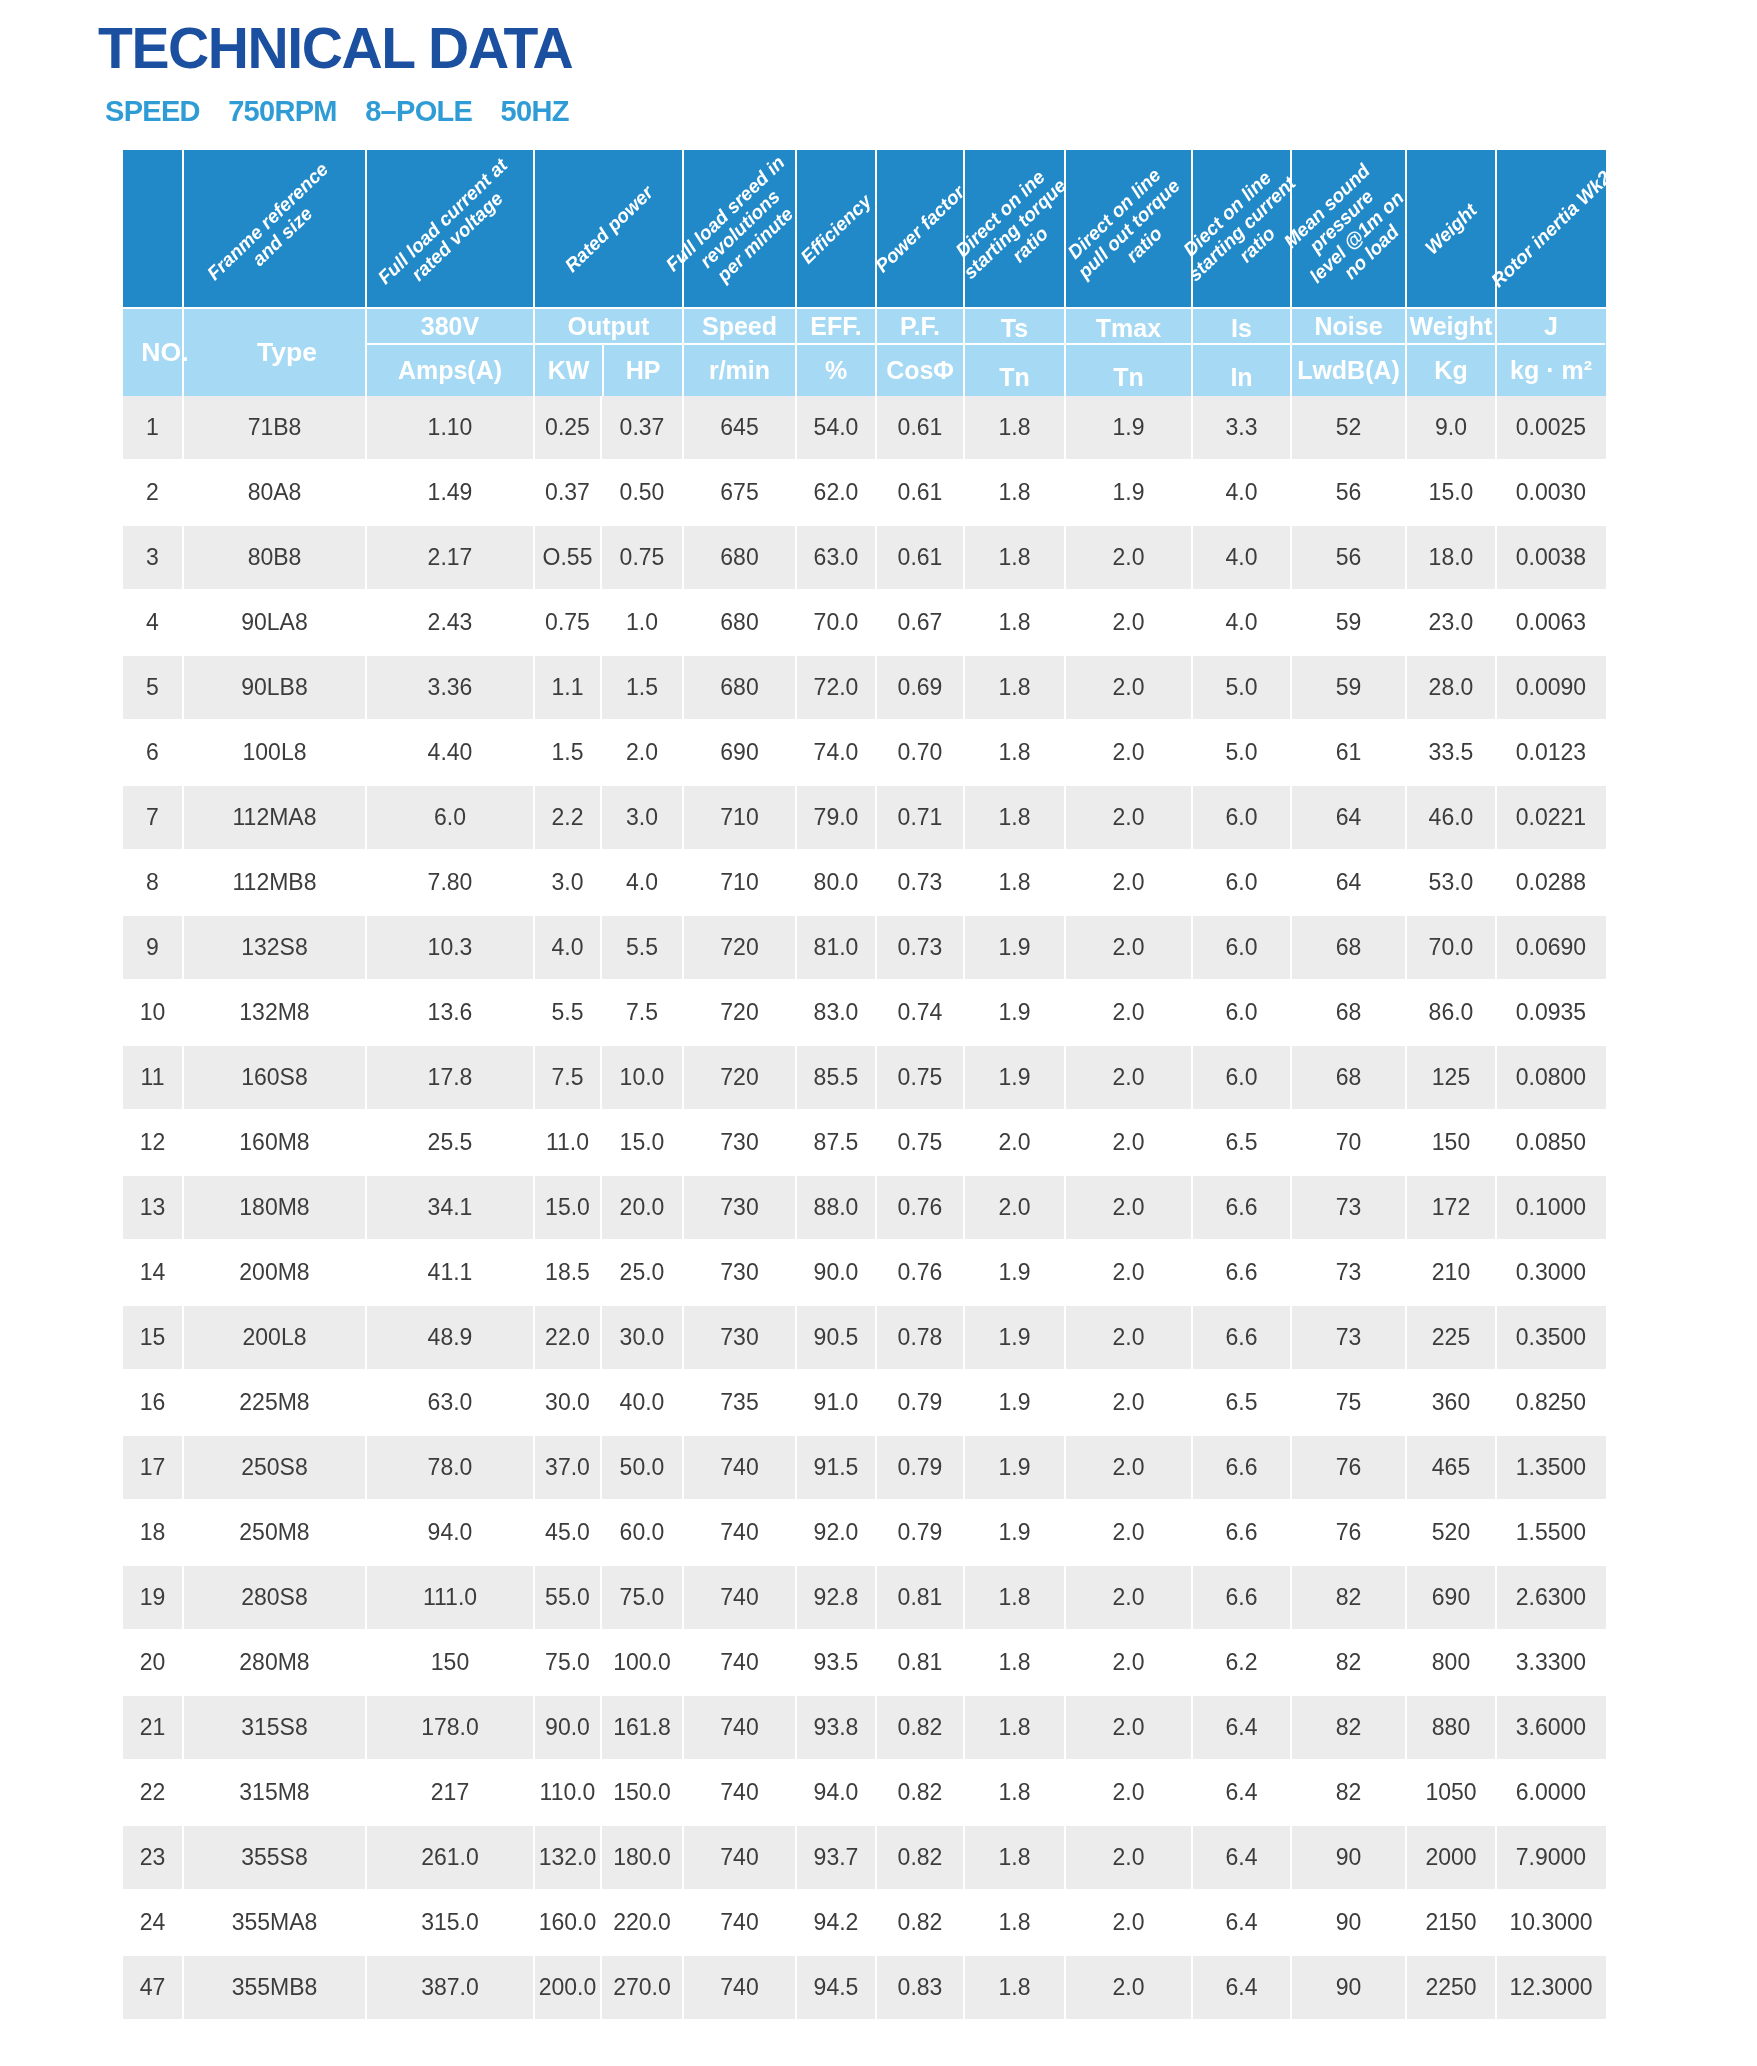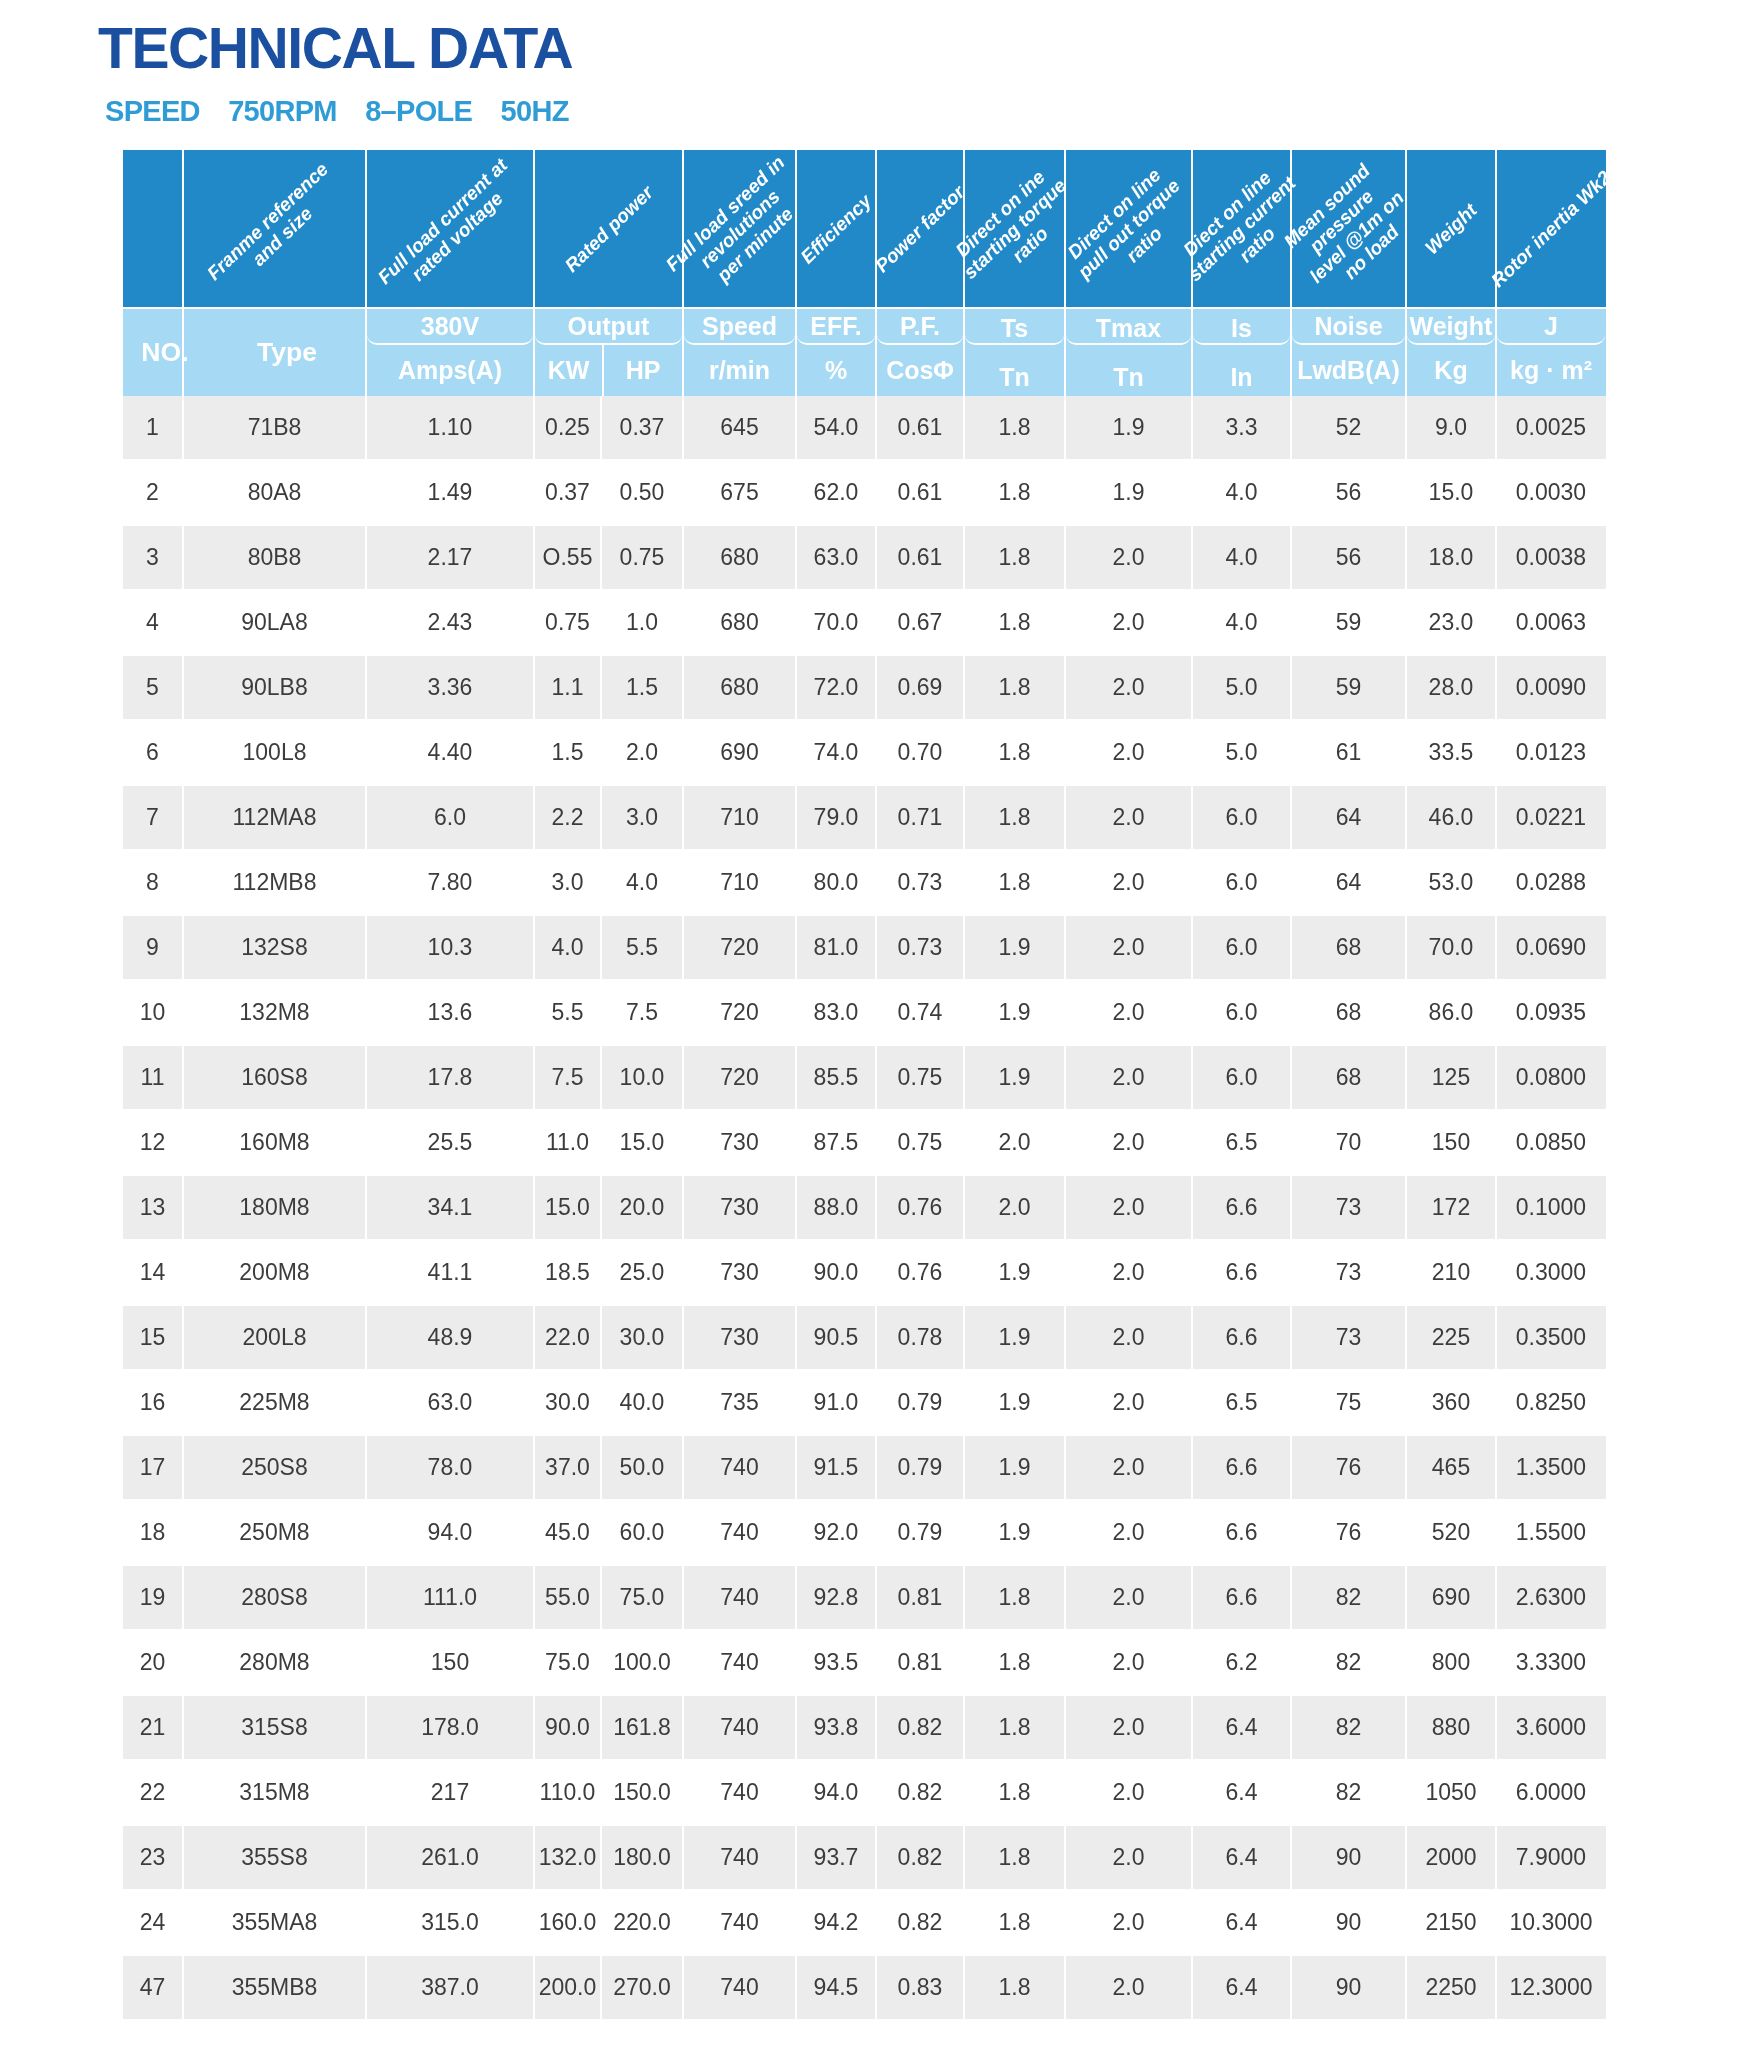--- a/index.html
+++ b/index.html
@@ -52,21 +52,21 @@
     background:#a6d9f3;
     border-top:2.1px solid #ffffff;
     color:#ffffff; font-weight:bold;
   }
   .scell { position:relative; }
   .scell + .scell { border-left:2.1px solid #ffffff; }
   .scell.single { display:flex; align-items:center; justify-content:center; font-size:26.6px;padding-left:25px; }
   .scell.split { display:grid; grid-template-rows:36px 1fr; }
   .scell.split .top {
     display:flex; align-items:center; justify-content:center;
-    font-size:25px; border-bottom:2.1px solid #ffffff;border-radius:10px;
+    font-size:25px; border-bottom:2.1px solid #ffffff;
   }
   .scell.split .bot {
     display:flex; align-items:center; justify-content:center;
     font-size:25px;
   }
   .scell.edge .top { align-items:flex-start; padding-top:5px; }
   .scell.edge .bot { align-items:flex-end; padding-bottom:4.2px;border-radius:23px; }
   .bot-pair { display:grid; grid-template-columns:67px 1fr; height:100%; }
   .bot-pair div { display:flex; align-items:center; justify-content:center; font-size:25px; }
   .bot-pair div + div { border-left:2.1px solid #ffffff; }

